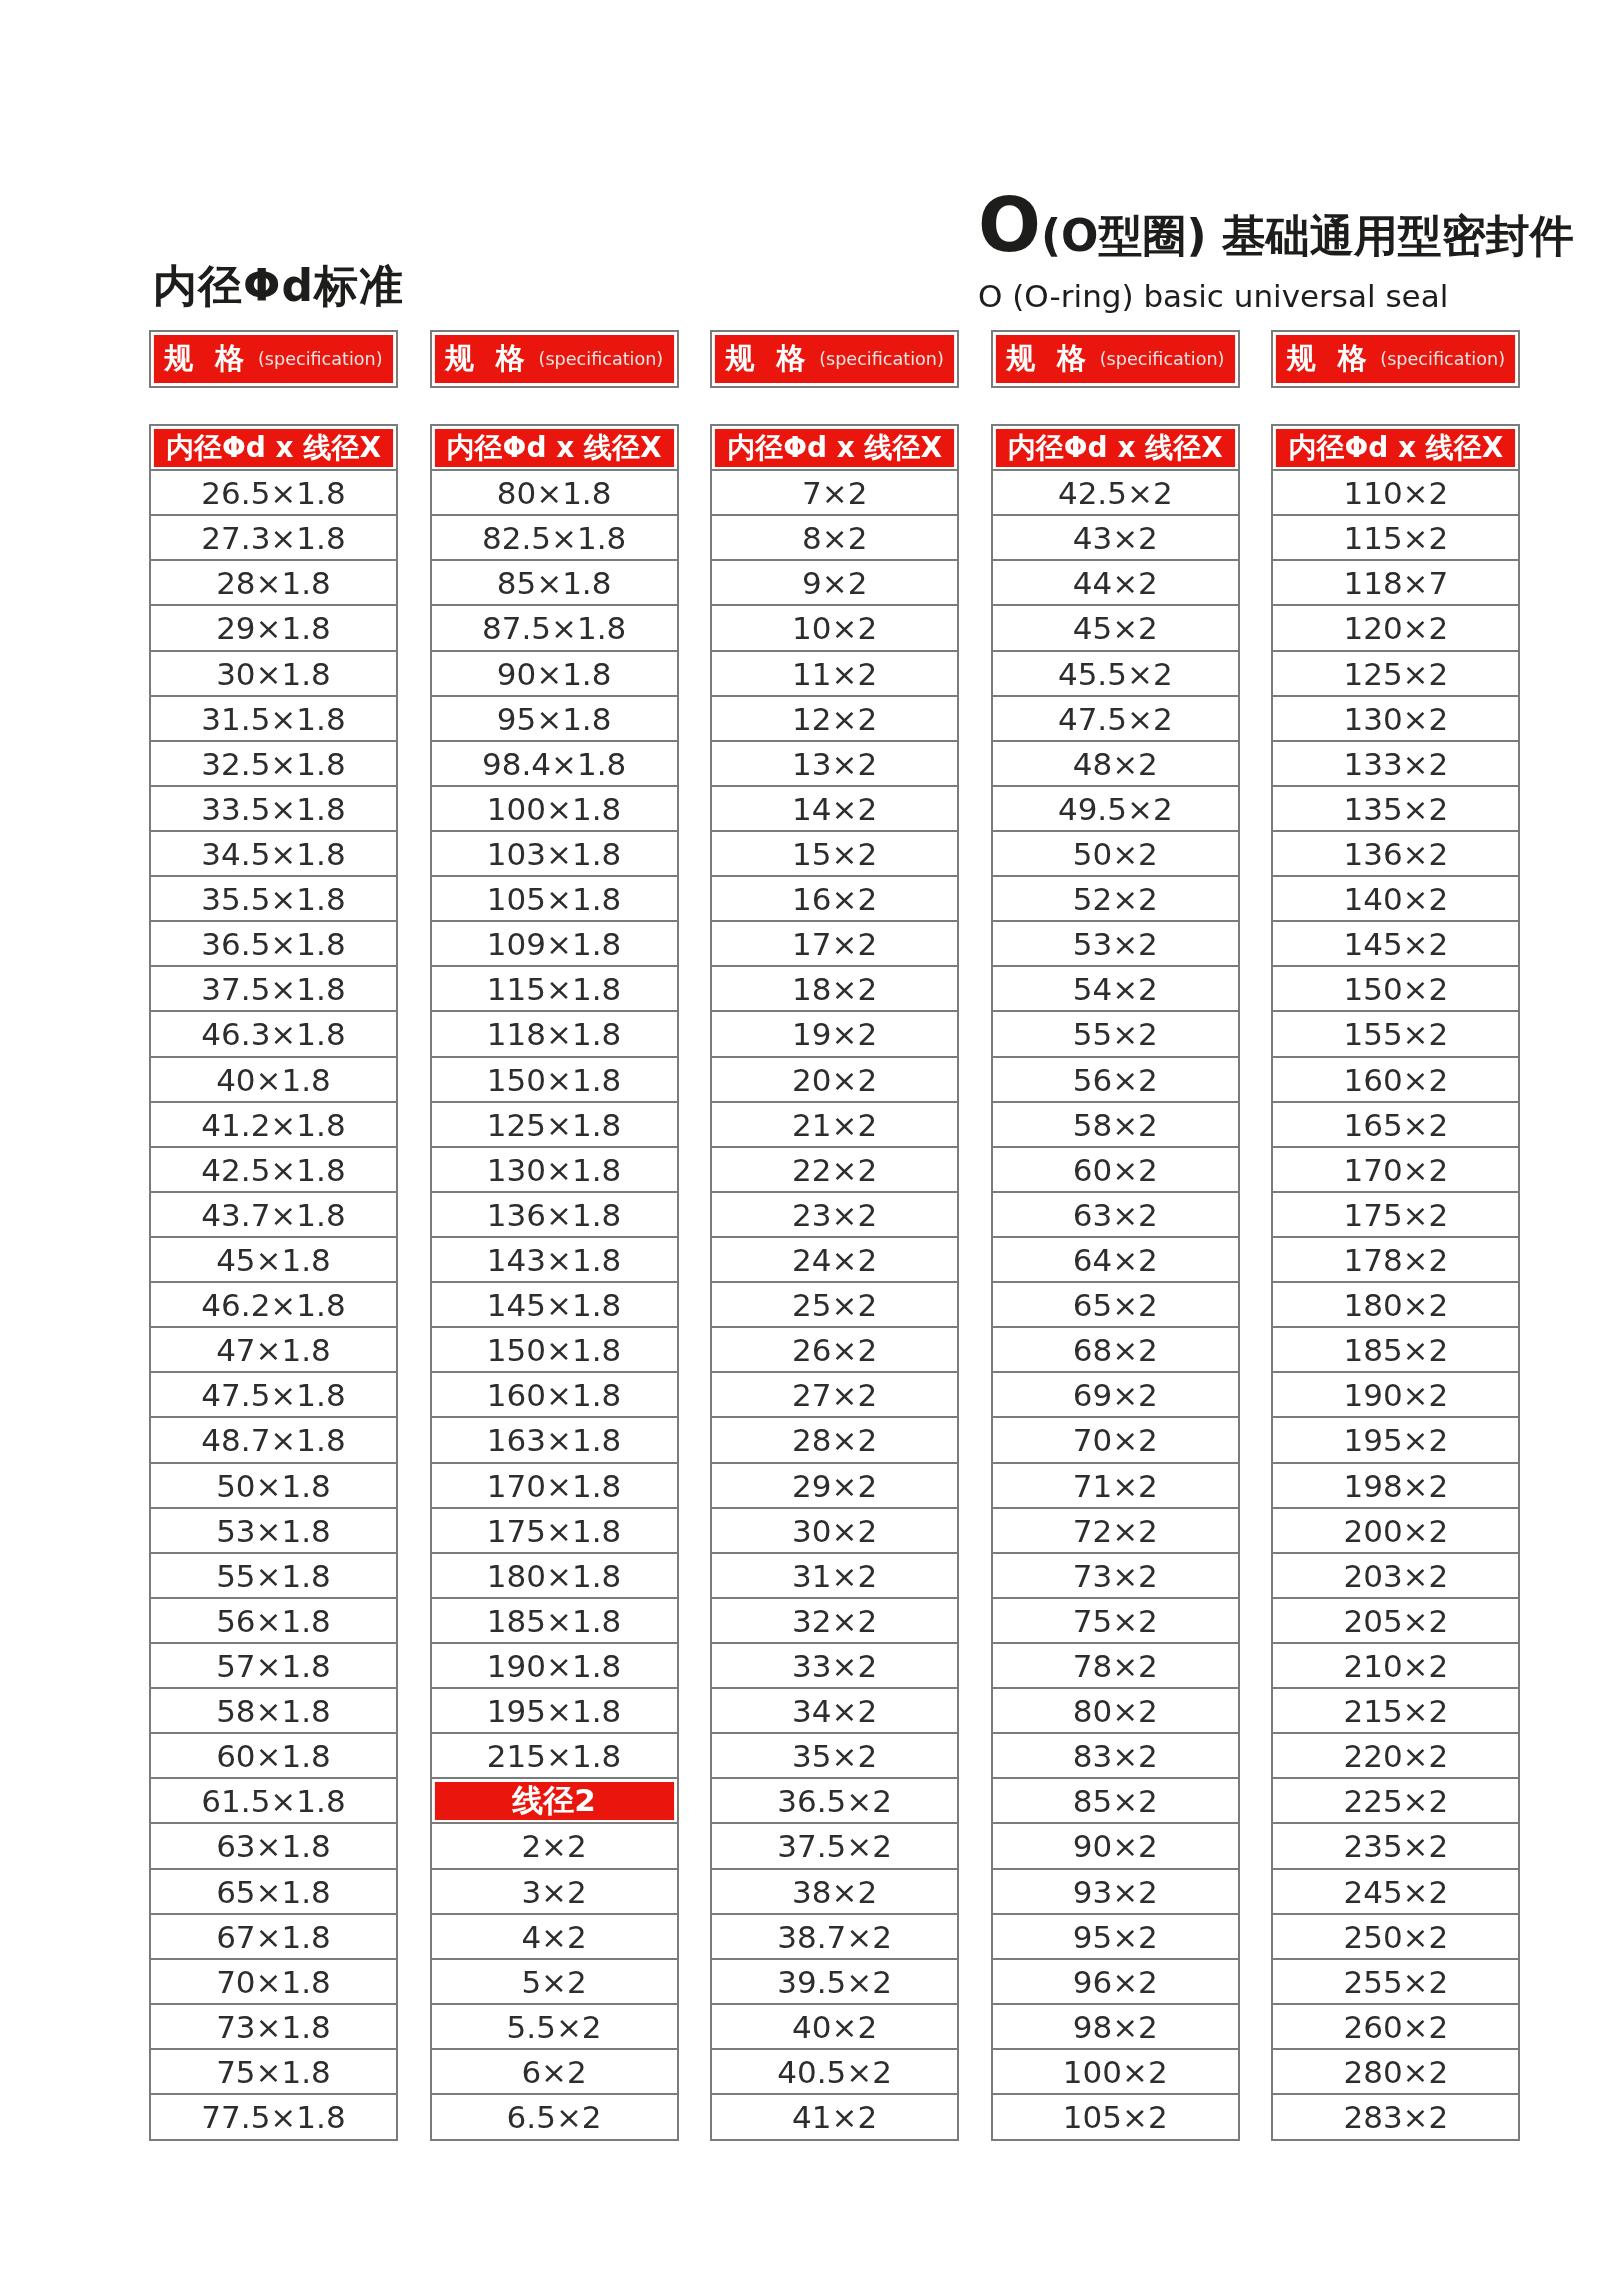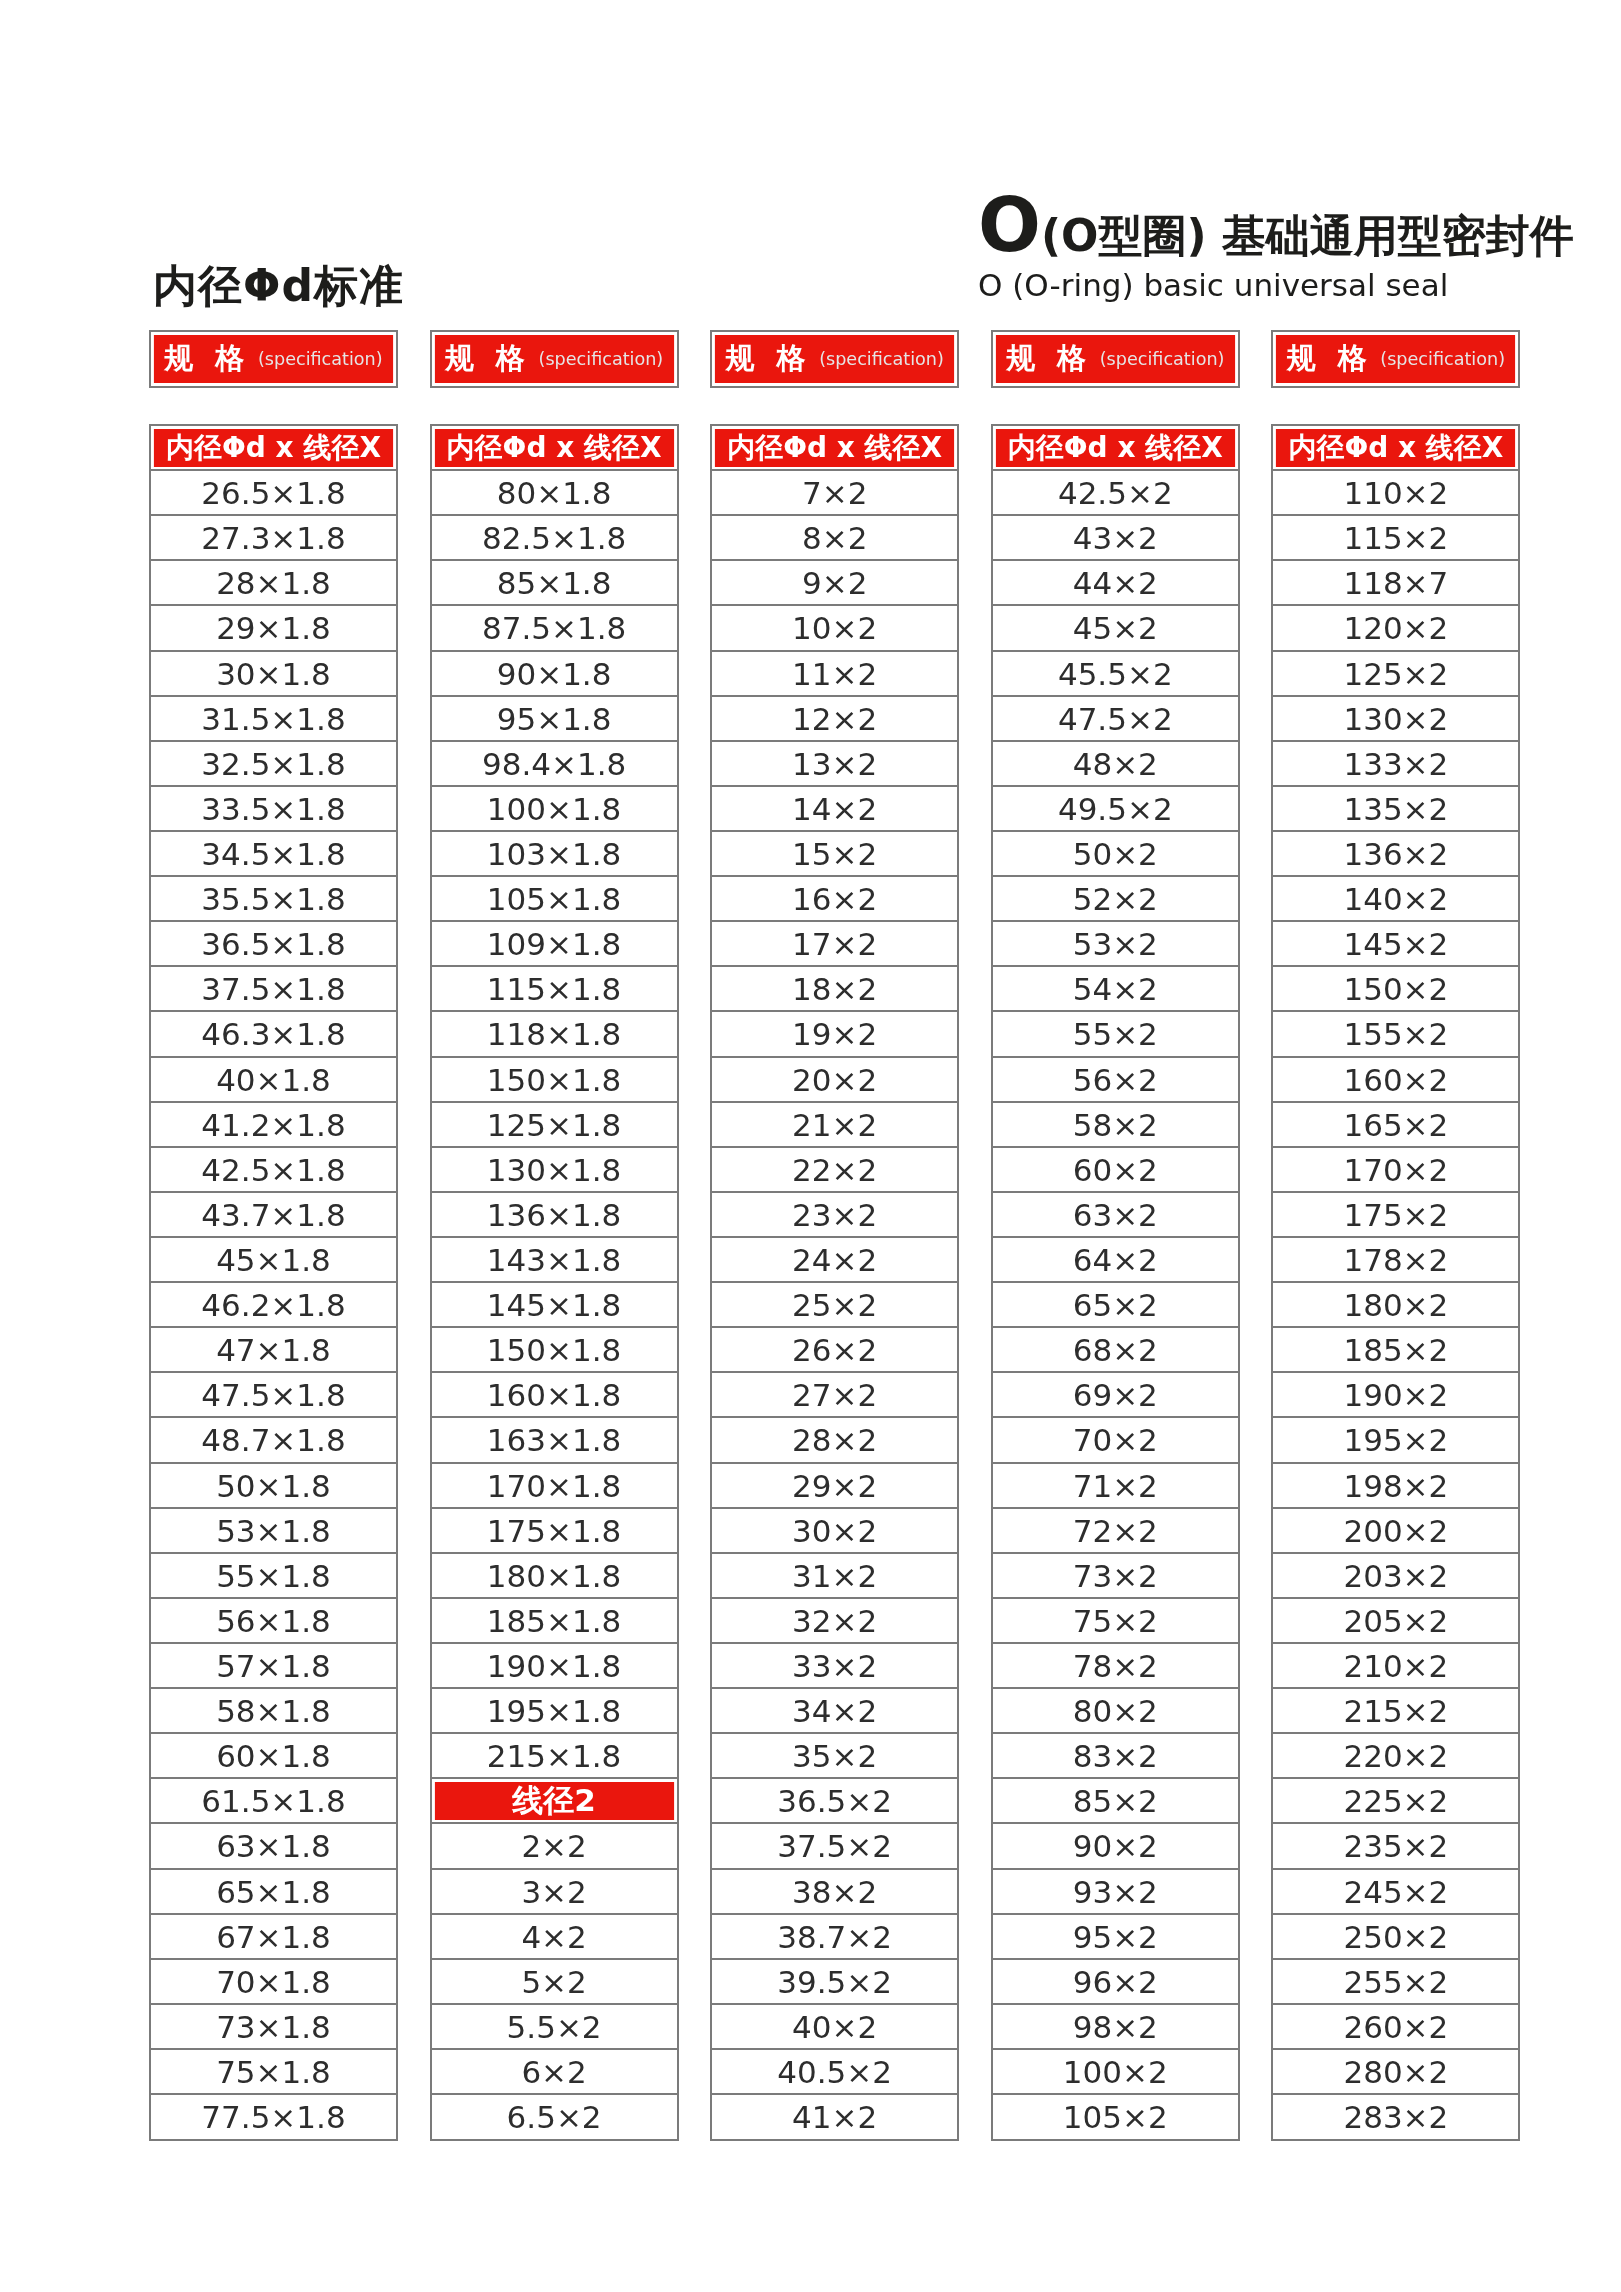--- a/index.html
+++ b/index.html
@@ -23,21 +23,21 @@
   }
   .right-title {
     position: absolute;
     left: 978px;
     top: 192px;
     width: 529px;
   }
   .rt-line1 { display: flex; align-items: baseline; white-space: nowrap; }
   .rt-o  { font-size: 74px; font-weight: bold; color: #1d1d1b; line-height: 0.9; }
   .rt-cn { font-size: 44px; font-weight: bold; color: #1d1d1b; }
-  .rt-en { font-size: 31px; color: #1d1d1b; margin-top: 1px; white-space: nowrap; }
+  .rt-en { font-size: 31px; color: #1d1d1b; margin-top: 12px; white-space: nowrap; }
 
   .tables {
     position: absolute;
     left: 149px;
     top: 330px;
     display: flex;
     gap: 20.6px;
   }
   .spec-col { width: 260px; display: flex; flex-direction: column; border-radius: 22px; }
   .tcell {

